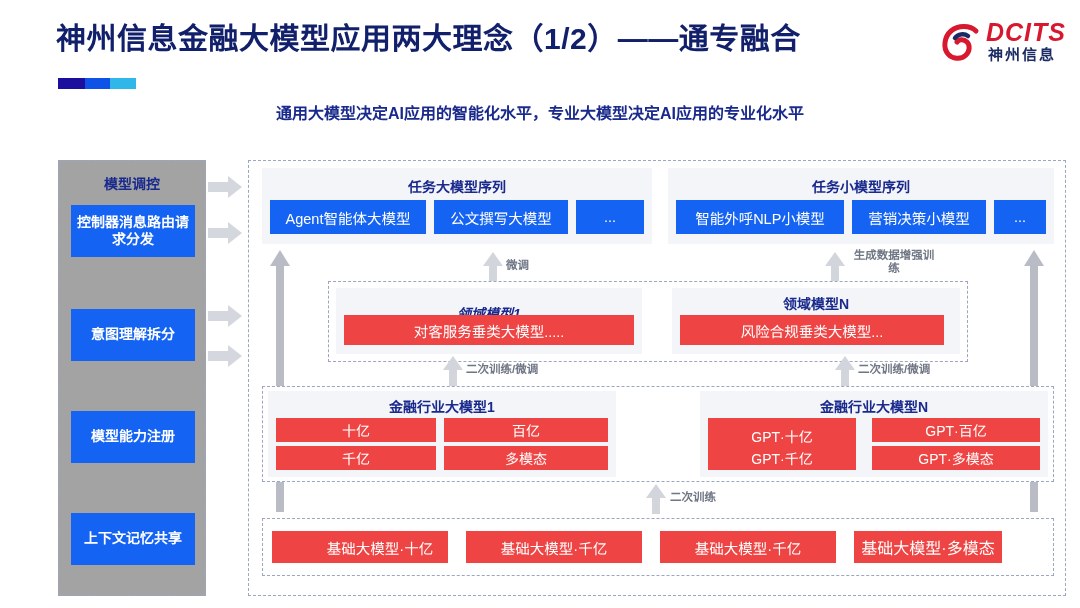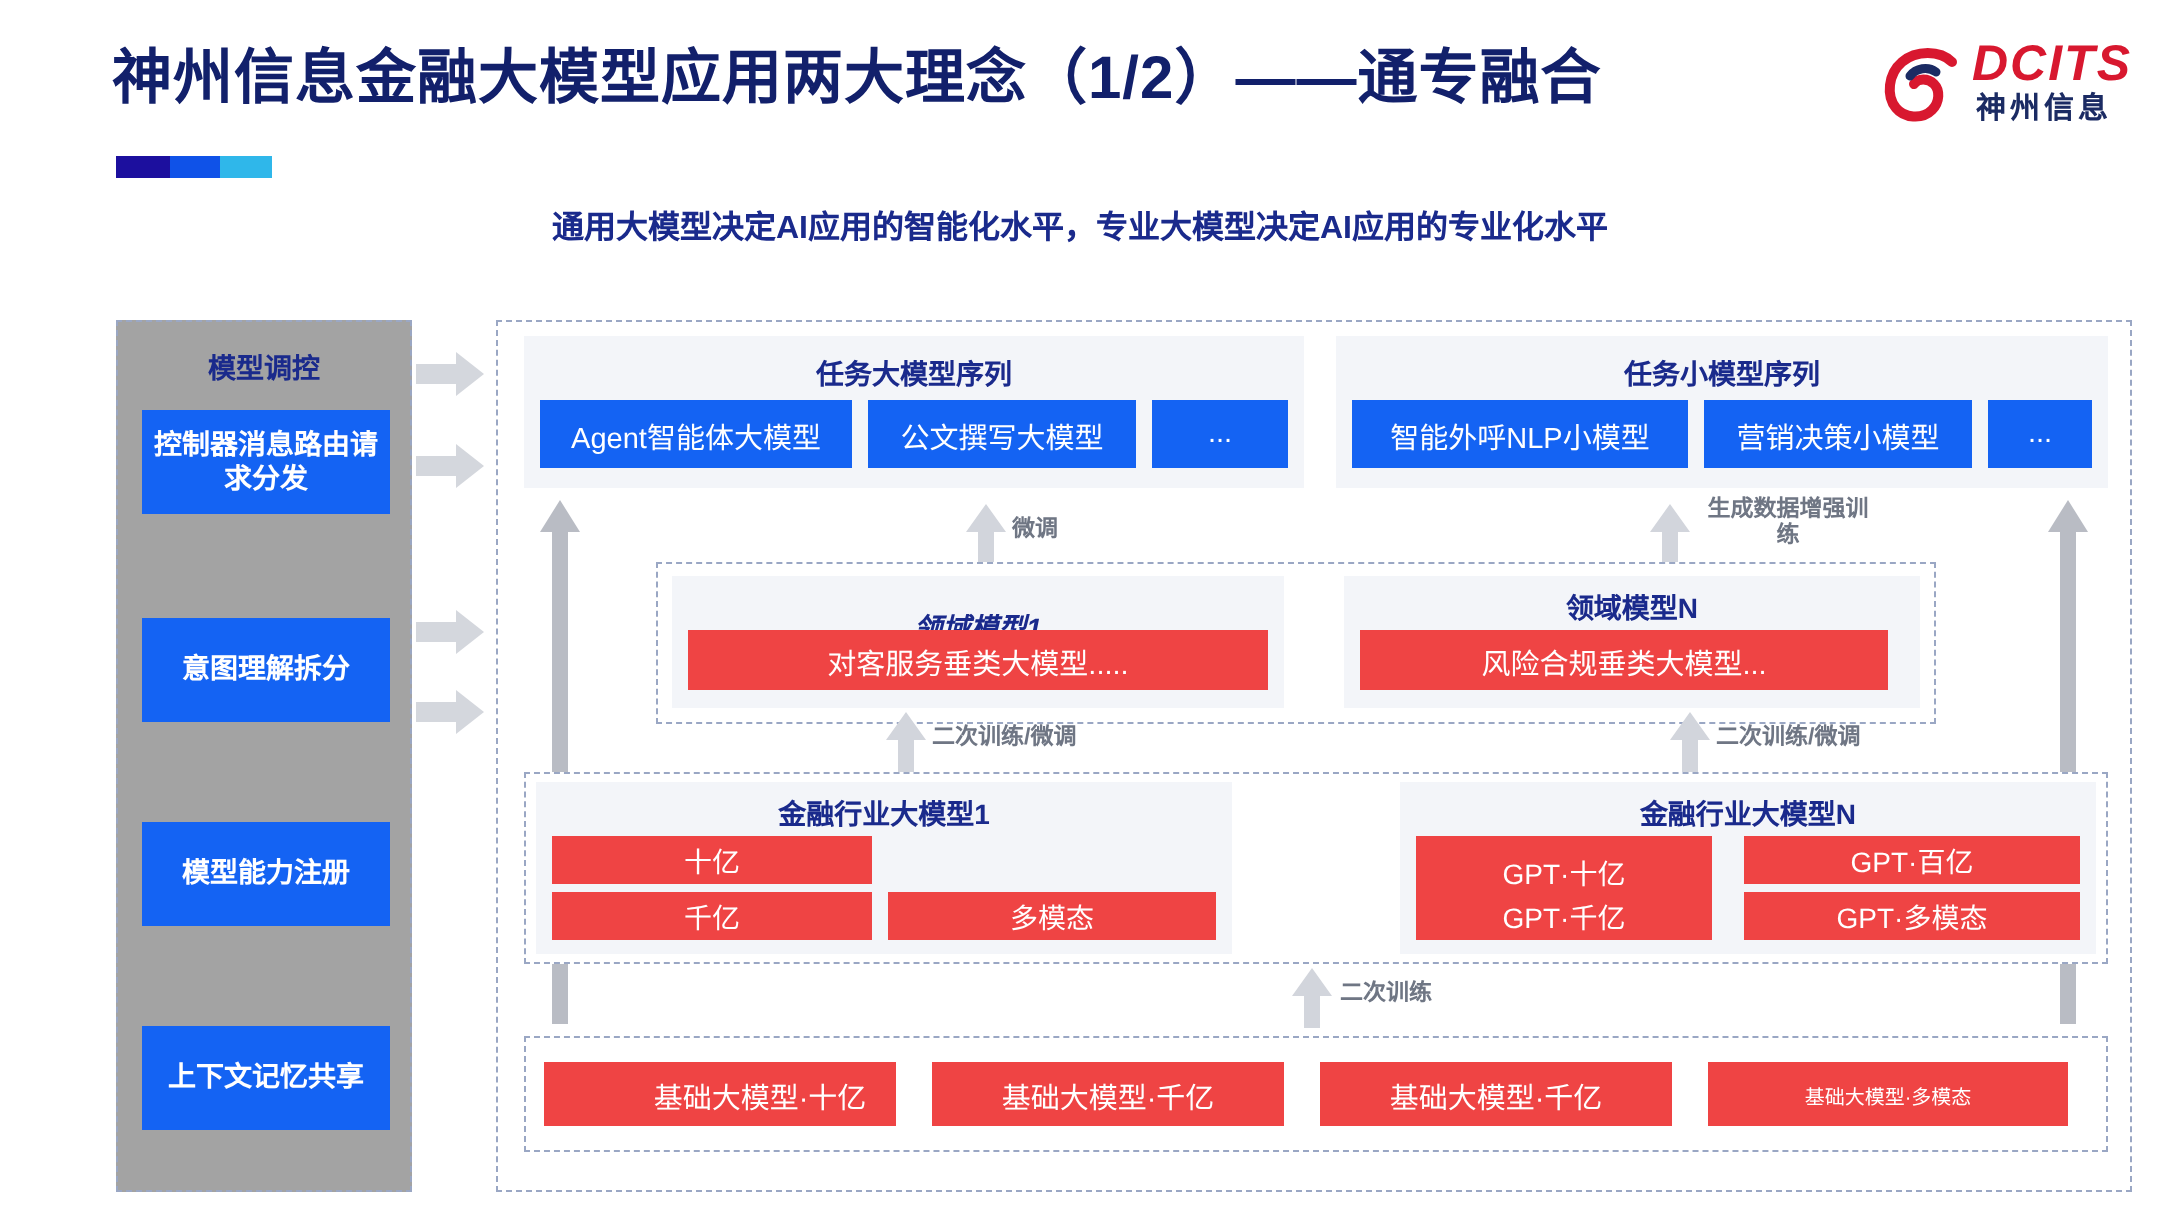--- a/index.html
+++ b/index.html
@@ -210,20 +210,23 @@
   </svg>
   <div class="arrow-lbl" style="left:858px;top:363px;width:92px;text-align:left;">二次训练/微调</div>
 
   <div class="dashed" style="left:262px;top:386px;width:792px;height:96px;"></div>
 
   <div class="ind-panel" style="left:268px;top:391px;width:348px;height:86px;">
     <div class="grp-title" style="top:5px;">金融行业大模型1</div>
     <div class="cell" style="left:8px;top:27px;width:160px;height:24px;">
       <span>十亿</span>
     </div>
+    <div class="cell" style="left:176px;top:27px;width:164px;height:24px;">
+      <span>百亿</span>
+    </div>
     <div class="cell" style="left:8px;top:55px;width:160px;height:24px;">
       <span>千亿</span>
     </div>
     <div class="cell" style="left:176px;top:55px;width:164px;height:24px;">
       <span>多模态</span>
     </div>
   </div>
 
   <div class="ind-panel" style="left:700px;top:391px;width:348px;height:86px;">
     <div class="grp-title" style="top:5px;">金融行业大模型N</div>
@@ -250,17 +253,17 @@
 
   <div class="cell" style="left:272px;top:531px;width:176px;height:32px;font-size:14.5px;padding-left:40px;">
     <span>基础大模型·十亿</span>
   </div>
   <div class="cell" style="left:466px;top:531px;width:176px;height:32px;font-size:14.5px;">
     <span>基础大模型·千亿</span>
   </div>
   <div class="cell" style="left:660px;top:531px;width:176px;height:32px;font-size:14.5px;">
     <span>基础大模型·千亿</span>
   </div>
-  <div class="cell" style="left:854px;top:531px;width:180px;height:32px;font-size:10px;">
+  <div class="cell" style="left:854px;top:531px;width:148px;height:32px;font-size:16px;">
     <span>基础大模型·多模态</span>
   </div>
 
 </div>
 
 </body></html>

